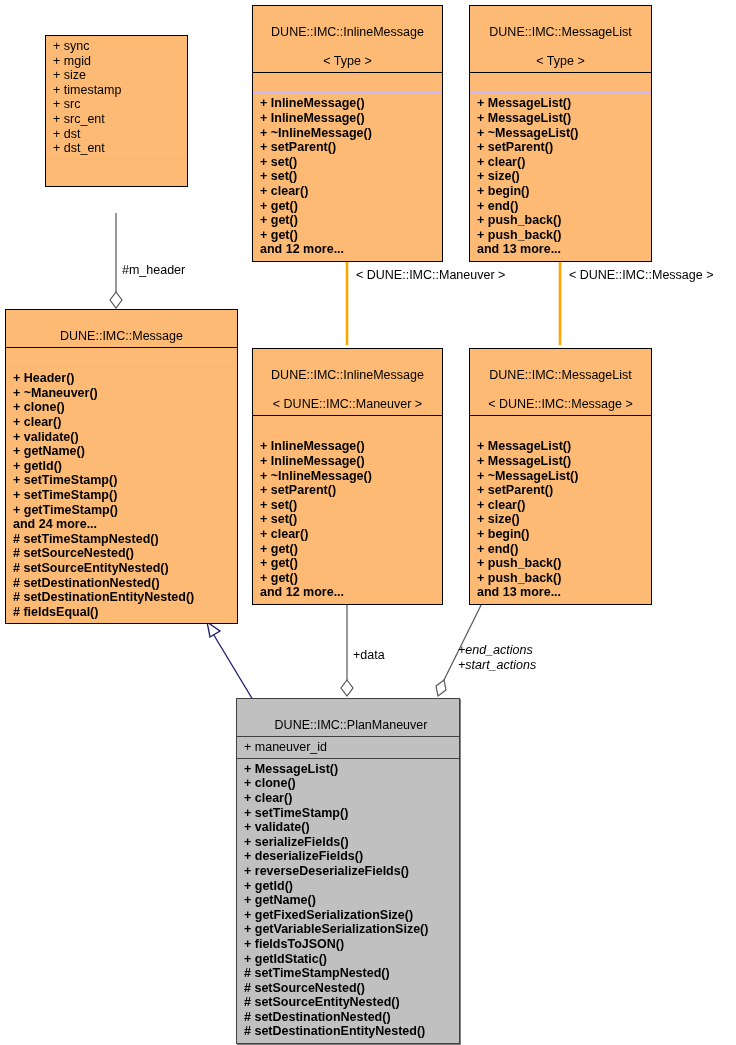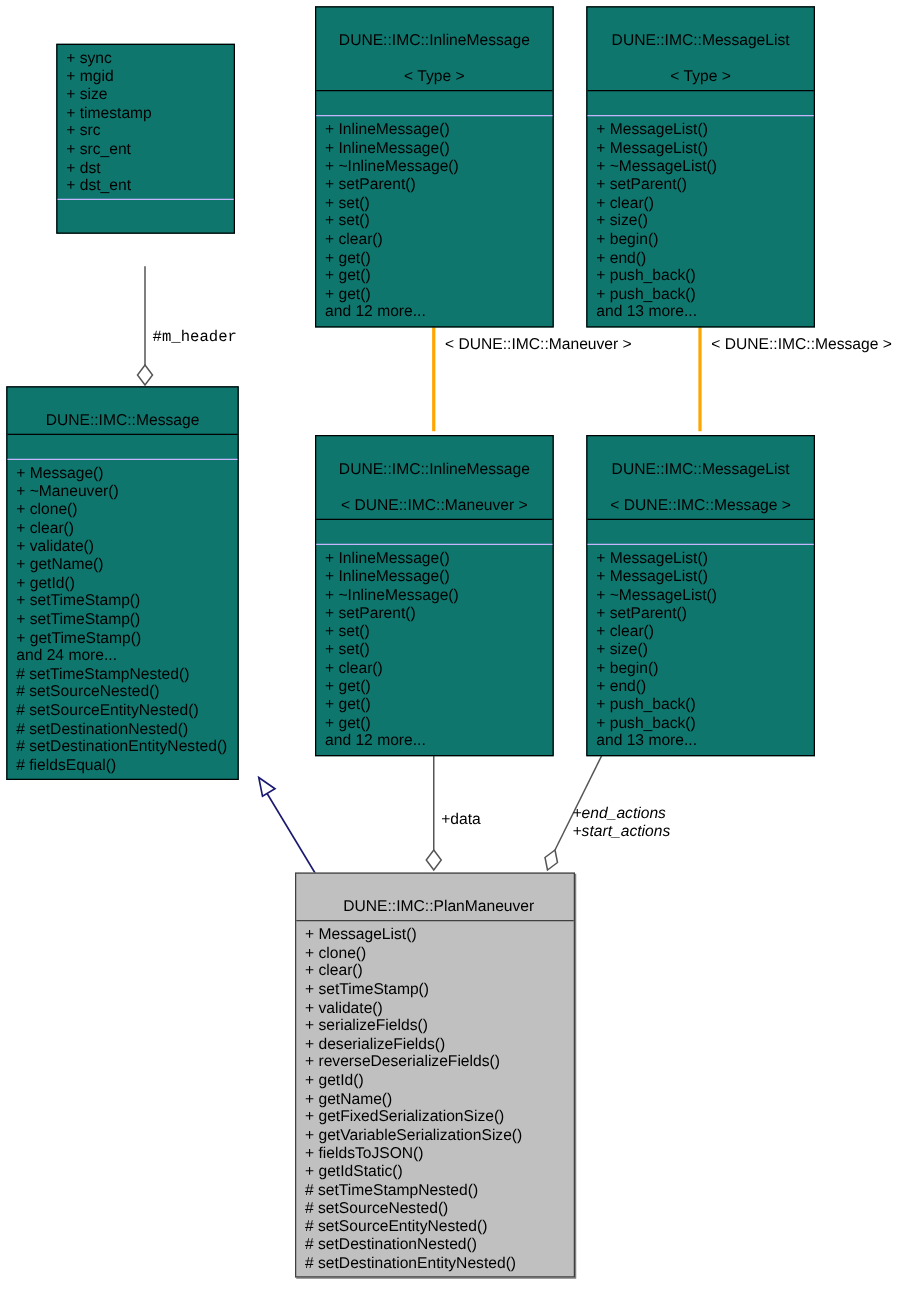--- a/index.html
+++ b/index.html
@@ -15,21 +15,21 @@
     width: 736px;
     height: 1045px;
     background: #ffffff;
     overflow: hidden;
   }
   
   .uml-box {
     position: absolute;
     box-sizing: border-box;
     border: 1px solid #000000;
-    background: #0f766e;
+    background: #fdba74;
     font-size: 12.5px;
     line-height: 14.6px;
     color: #000000;
   }
   .uml-box.filled {
     background: #c0c0c0;
     border: 1px solid #404040;
     box-shadow: 1px 1px 0 0 #808080;
   }
   .uml-title {
@@ -45,20 +45,21 @@
   .uml-attrs {
     padding: 3px 6px 3px 7px;
     border-bottom: 1px solid #c4b5fd;
     min-height: 11px;
   }
   .uml-box.filled .uml-attrs {
     border-bottom: 1px solid #404040;
   }
   .uml-ops {
     padding: 3px 6px 4px 7px;
+    font-weight: bold;
   }
   .uml-row {
     white-space: nowrap;
   }
   .uml-attrs.empty {
     height: 19px;
     padding-top: 0;
     padding-bottom: 0;
   }
   
@@ -113,21 +114,21 @@
       <line x1="347" y1="583" x2="347" y2="680" stroke="#555555" stroke-width="1.2"></line>
       <polygon points="347,680 353,688 347,696 341,688" fill="#ffffff" stroke="#555555" stroke-width="1.2"></polygon>
     </g>
 
     <g>
       <line x1="492" y1="583" x2="444" y2="680" stroke="#555555" stroke-width="1.2"></line>
       <polygon points="444,680 446,690 438,696 436,686" fill="#ffffff" stroke="#555555" stroke-width="1.2"></polygon>
     </g>
   </svg>
 
-  <div class="edge-label" style="left:122px; top:263px;font-family:Liberation Mono, monospace;">#m_header</div>
+  <div class="edge-label" style="left:122px; top:263px;">#m_header</div>
   <div class="edge-label" style="left:356px; top:268px;">&lt; DUNE::IMC::Maneuver &gt;</div>
   <div class="edge-label" style="left:569px; top:268px;">&lt; DUNE::IMC::Message &gt;</div>
   <div class="edge-label" style="left:353px; top:648px;">+data</div>
   <div class="edge-label" style="left:458px; top:643px;font-style:italic;">+end_actions
 +start_actions</div>
 
   <div class="uml-box" style="left:45px; top:35px; width:143px;">
     <div class="uml-attrs">
         <div class="uml-row">+ sync</div>
         <div class="uml-row">+ mgid</div>
@@ -176,27 +177,27 @@
         <div class="uml-row">+ clear()</div>
         <div class="uml-row">+ size()</div>
         <div class="uml-row">+ begin()</div>
         <div class="uml-row">+ end()</div>
         <div class="uml-row">+ push_back()</div>
         <div class="uml-row">+ push_back()</div>
         <div class="uml-row">and 13 more...</div>
       </div>
   </div>
 
-  <div class="uml-box" style="left:5px; top:309px; width:186px;">
+  <div class="uml-box" style="left:5px; top:309px; width:233px;">
     <div class="uml-title">
       <span>DUNE::IMC::Message</span>
     </div>
     <div class="uml-attrs empty"></div>
     <div class="uml-ops">
-        <div class="uml-row">+ Message()</div>
+        <div class="uml-row">+ Header()</div>
         <div class="uml-row">+ ~Maneuver()</div>
         <div class="uml-row">+ clone()</div>
         <div class="uml-row">+ clear()</div>
         <div class="uml-row">+ validate()</div>
         <div class="uml-row">+ getName()</div>
         <div class="uml-row">+ getId()</div>
         <div class="uml-row">+ setTimeStamp()</div>
         <div class="uml-row">+ setTimeStamp()</div>
         <div class="uml-row">+ getTimeStamp()</div>
         <div class="uml-row">and 24 more...</div>
@@ -248,20 +249,23 @@
         <div class="uml-row">+ push_back()</div>
         <div class="uml-row">+ push_back()</div>
         <div class="uml-row">and 13 more...</div>
       </div>
   </div>
 
   <div class="uml-box filled" style="left:236px; top:698px; width:224px;">
     <div class="uml-title">
       <span>DUNE::IMC::PlanManeuver</span>
     </div>
+    <div class="uml-attrs">
+        <div class="uml-row">+ maneuver_id</div>
+      </div>
     <div class="uml-ops">
         <div class="uml-row">+ MessageList()</div>
         <div class="uml-row">+ clone()</div>
         <div class="uml-row">+ clear()</div>
         <div class="uml-row">+ setTimeStamp()</div>
         <div class="uml-row">+ validate()</div>
         <div class="uml-row">+ serializeFields()</div>
         <div class="uml-row">+ deserializeFields()</div>
         <div class="uml-row">+ reverseDeserializeFields()</div>
         <div class="uml-row">+ getId()</div>

